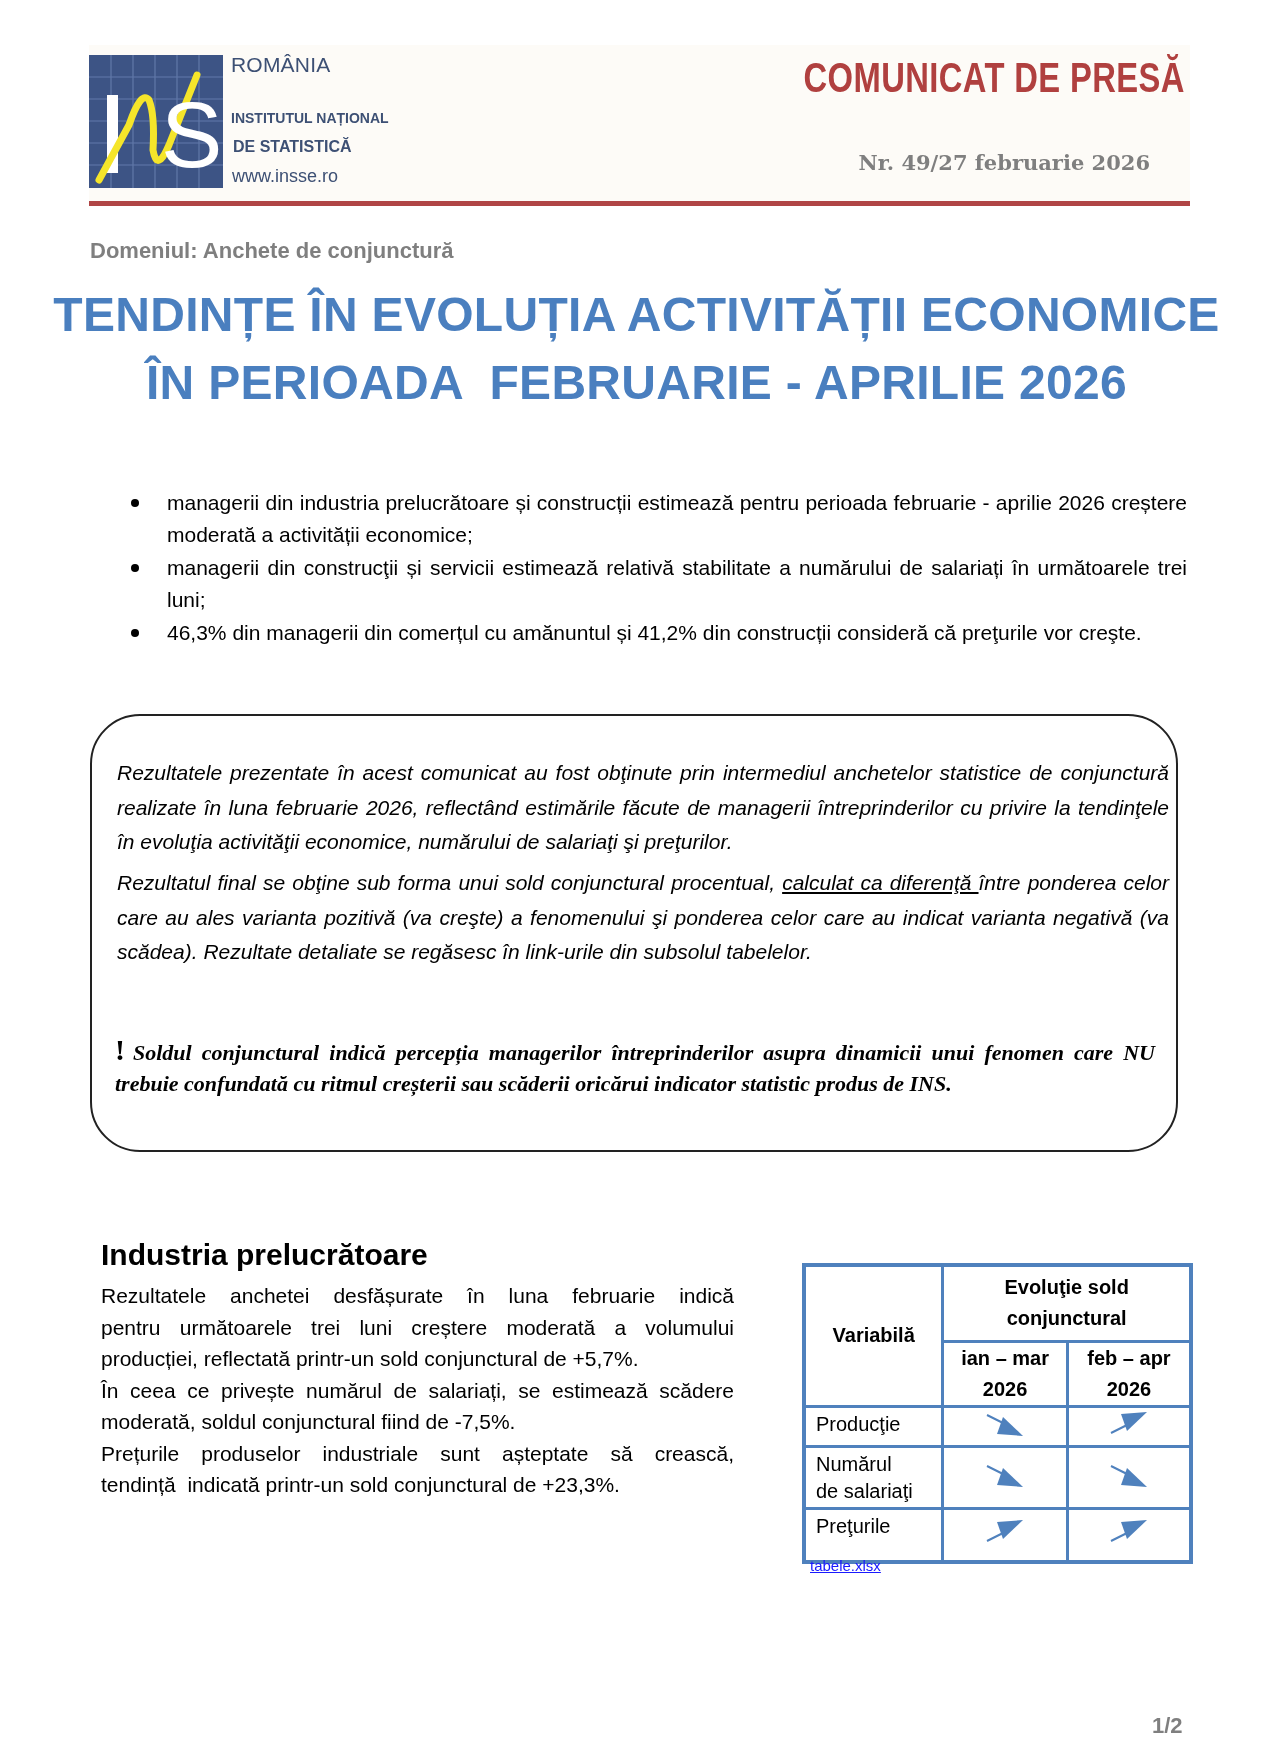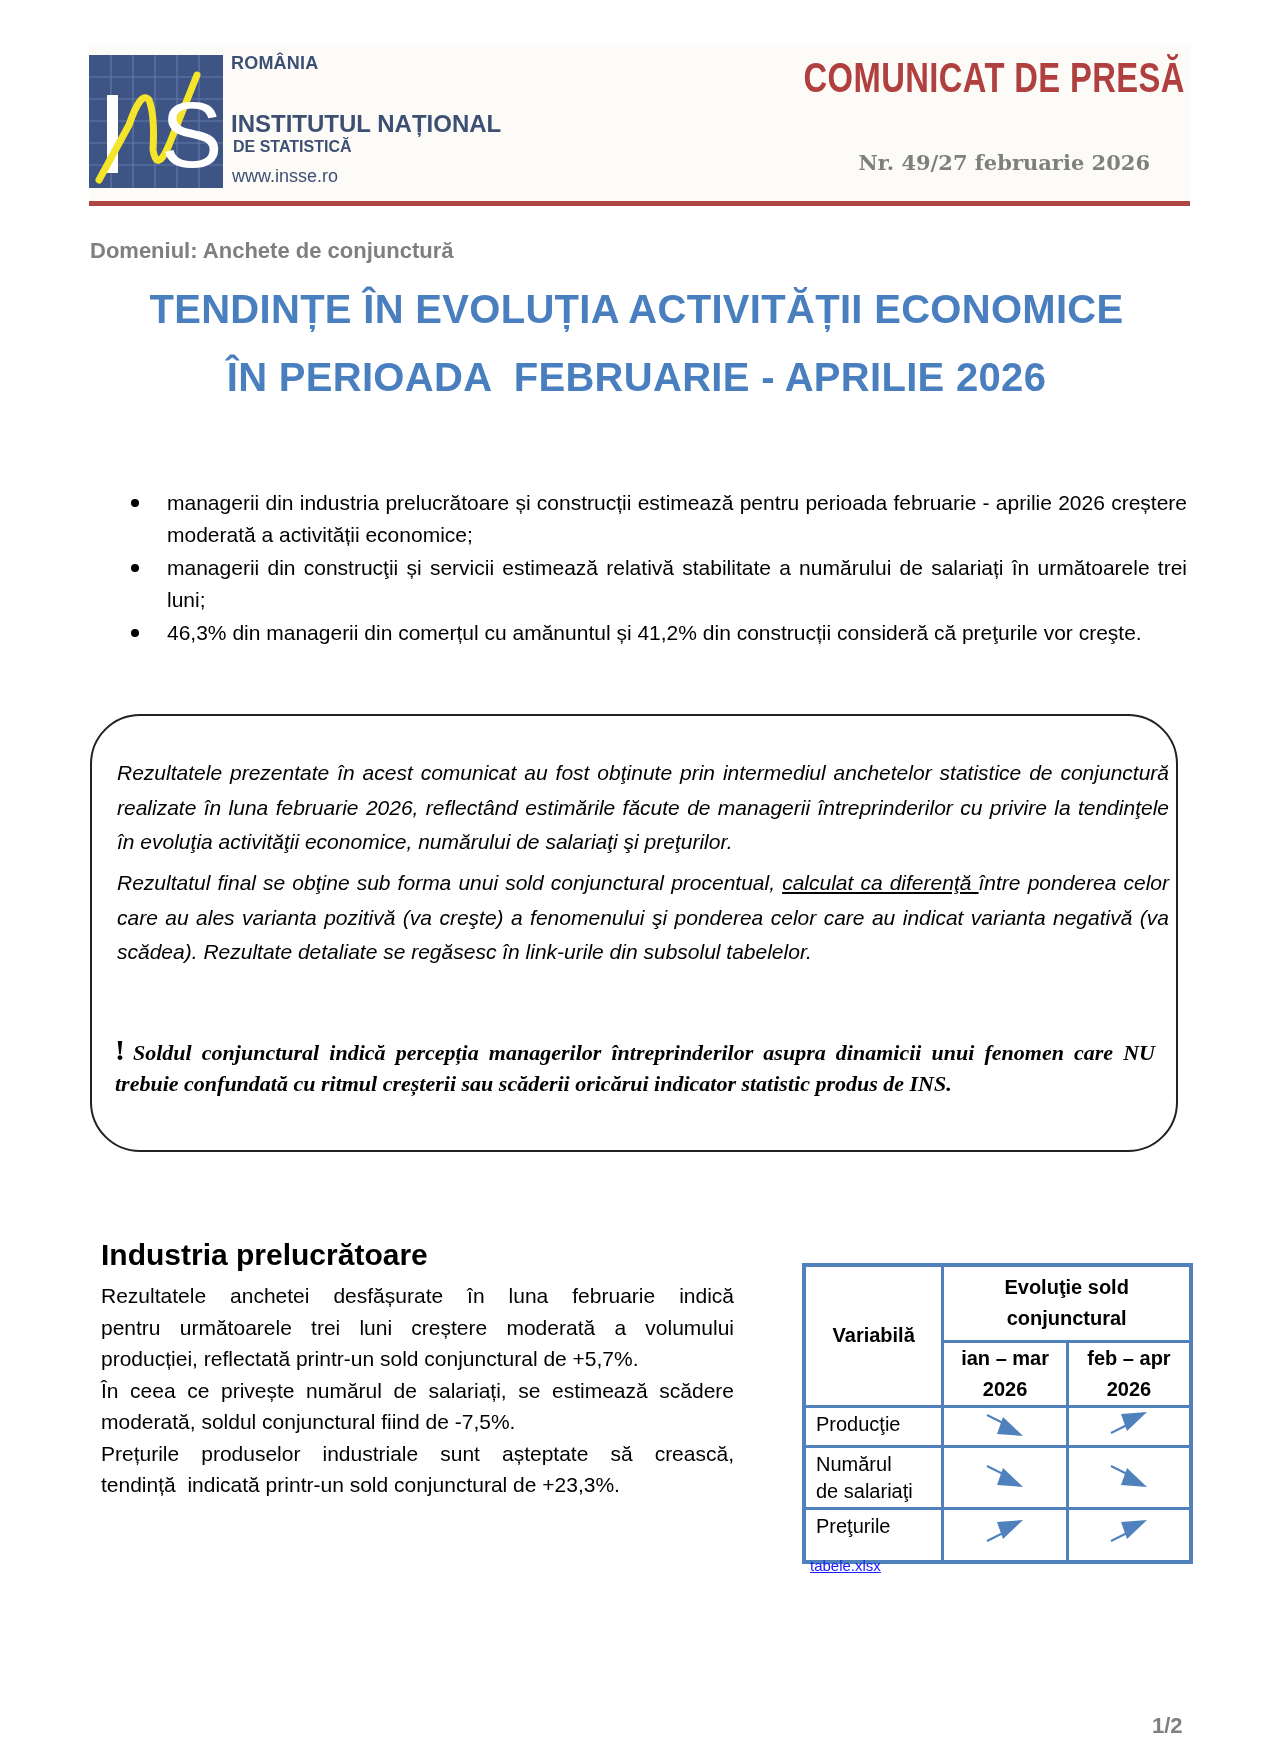--- a/index.html
+++ b/index.html
@@ -5,31 +5,31 @@
   * { box-sizing: border-box; margin: 0; padding: 0; }
   html, body { width: 1273px; height: 1754px; background: #ffffff; overflow: hidden; }
   body { position: relative; font-family: "Liberation Sans", "DejaVu Sans", sans-serif; color: #000; }
 
   .header-band { position: absolute; left: 89px; top: 45px; width: 1101px; height: 156px; background: #fdfbf7; }
   .header-rule { position: absolute; left: 89px; top: 201px; width: 1101px; height: 5px; background: #b04545; }
 
   .logo { position: absolute; left: 89px; top: 55px; width: 134px; height: 133px; background: #3d5485; overflow: hidden; }
   .logo svg { display: block; }
 
-  .org-country { position: absolute; left: 231px; top: 53px; font-size: 18px; font-weight: bold; color: #3d5074; letter-spacing: 0.2px; }
-  .org-name-1 { position: absolute; left: 231px; top: 110px; font-size: 24px; font-weight: bold; color: #3d5074; }
+  .org-country { position: absolute; left: 231px; top: 53px; font-size: 21px; font-weight: normal; color: #3d5074; letter-spacing: 0.2px; }
+  .org-name-1 { position: absolute; left: 231px; top: 110px; font-size: 14px; font-weight: bold; color: #3d5074; }
   .org-name-2 { position: absolute; left: 233px; top: 138px; font-size: 16px; font-weight: bold; color: #3d5074; }
   .org-url { position: absolute; left: 232px; top: 166px; font-size: 18px; color: #3d5074; }
 
   .press-title { position: absolute; right: 88px; top: 54px; font-family: "Liberation Sans Narrow", "Liberation Sans", sans-serif; font-size: 42px; font-weight: bold; color: #b0403f; transform: scaleX(0.78); transform-origin: right center; letter-spacing: 0.5px; white-space: nowrap; }
   .press-number { position: absolute; right: 123px; top: 150px; font-family: "DejaVu Serif", "Liberation Serif", serif; font-size: 21px; font-weight: bold; color: #7f7f7f; white-space: nowrap; }
 
   .domain-line { position: absolute; left: 90px; top: 238px; font-size: 22px; font-weight: bold; color: #7f7f7f; }
 
-  .main-title { position: absolute; left: 0; width: 1273px; text-align: center; font-size: 40px; font-weight: bold; color: #4a7fbf; letter-spacing: 0.3px; }
+  .main-title { position: absolute; left: 0; width: 1273px; text-align: center; font-size: 48px; font-weight: bold; color: #4a7fbf; letter-spacing: 0.3px; }
   .main-title.l1 { top: 287px; }
   .main-title.l2 { top: 355px; }
 
   .bullets { position: absolute; left: 167px; top: 487px; width: 1020px; list-style: none; }
   .bullets li { position: relative; font-size: 21px; line-height: 32px; text-align: justify; margin-bottom: 1px; }
   .bullets li .dot { position: absolute; left: -36px; top: 12px; width: 8px; height: 8px; border-radius: 50%; background: #000; }
 
   .method-box { position: absolute; left: 90px; top: 714px; width: 1088px; height: 438px; border: 2px solid #222; border-radius: 50px; }
   .method-text { position: absolute; left: 117px; width: 1052px; font-style: italic; font-size: 21px; line-height: 34.5px; text-align: justify; text-align-last: left; }
   .method-text.p1 { top: 756px; }

